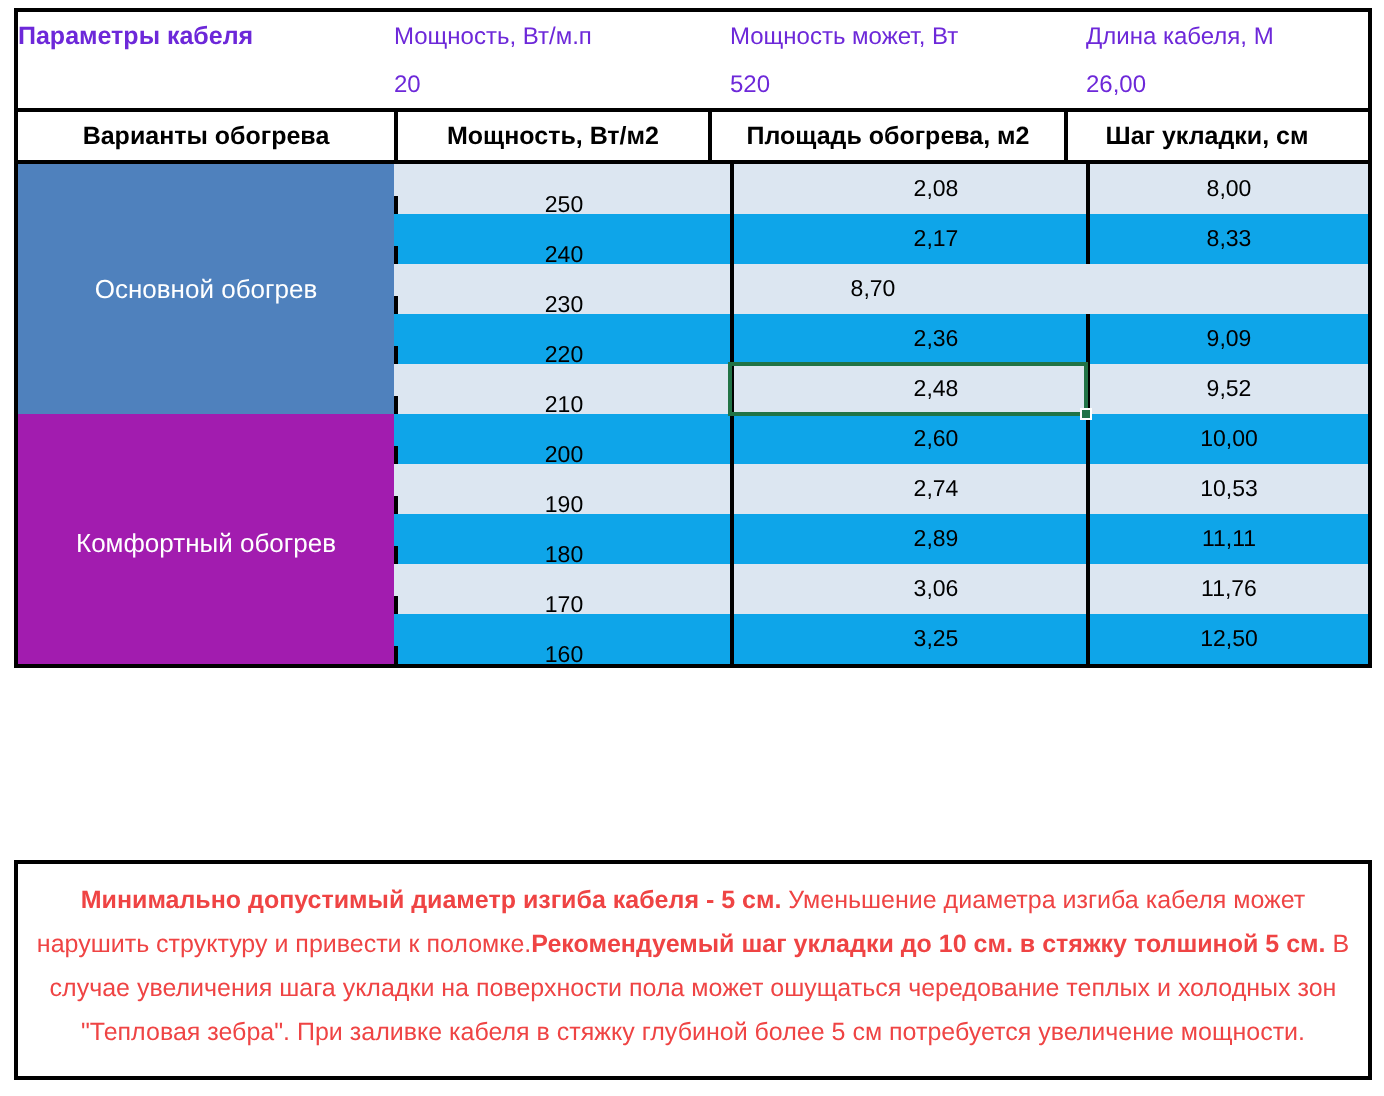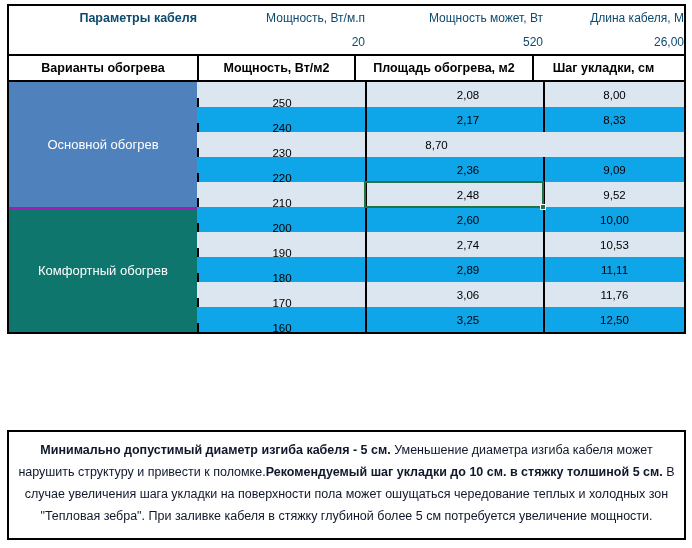--- a/index.html
+++ b/index.html
@@ -4,54 +4,54 @@
 <style>
   * { margin: 0; padding: 0; box-sizing: border-box; }
   body { background: #ffffff; font-family: "Liberation Sans", sans-serif; }
   .canvas { position: relative; width: 692px; height: 548px; background: #ffffff; overflow: hidden; }
 
   
   .cable-table { position: absolute; left: 7px; top: 4px; width: 679px; border: 2px solid #000; background: #fff; }
 
   .params-section { display: flex; flex-direction: column; }
   .params-row { display: flex; height: 24px; align-items: center; }
-  .pcell { text-align: right; font-size: 12px; color: #0c4a6e; overflow: hidden; white-space: nowrap; }
+  .pcell { text-align: left; font-size: 12px; color: #6d28d9; overflow: hidden; white-space: nowrap; }
   .pc1 { width: 188px; } .pc2 { width: 168px; } .pc3 { width: 178px; } .pc4 { width: 141px; }
   .params-title { font-weight: bold; font-size: 12.5px; }
 
   .header-row { display: flex; height: 28px; border-top: 2px solid #000; border-bottom: 2px solid #000; align-items: stretch; }
   .hcell { display: flex; align-items: center; justify-content: center; font-weight: bold; font-size: 12.5px; white-space: nowrap; overflow: hidden; }
   .hc1 { width: 188px; } .hc2 { width: 157px; border-left: 2px solid #000; }
   .hc3 { width: 178px; border-left: 2px solid #000; } .hc4 { width: 141px; border-left: 2px solid #000; }
 
   .data-area { display: flex; position: relative; }
   .group-col { width: 196px; display: flex; flex-direction: column; }
   .group-cell { height: 125px; display: flex; align-items: center; justify-content: center;
                 color: #ffffff; font-size: 13px; white-space: nowrap; overflow: hidden; }
   .group-main { background: #4F81BD; }
-  .group-comfort { background: #0f766e; border-top: 2px solid #a21caf; }
+  .group-comfort { background: #a21caf; border-top: 4px solid #a21caf; }
 
   .rows-col { display: flex; flex-direction: column; position: relative; width: 487px; }
   .data-row { display: flex; height: 25px; background: #0ea5e9; }
   .data-row.stripe { background: #DCE6F1; }
   .dcell { display: flex; align-items: center; justify-content: center; font-size: 11.5px; color: #000; }
   .dc2 { width: 168px; border-left: 2px solid #000; margin-top: 16px; }
   .dc3 { width: 178px; border-left: 2px solid #000; padding-left: 26px; }
   .dc4 { width: 141px; border-left: 2px solid #000; }
 
   
   .selection-box { position: absolute; left: 167px; top: 99px; width: 180px; height: 27px;
                    border: 2px solid #217346; pointer-events: auto; }
   .fill-handle { position: absolute; right: -4px; bottom: -4px; width: 6px; height: 6px;
                  background: #217346; border: 1px solid #ffffff; }
 
   
   .note-box { position: absolute; left: 7px; top: 430px; width: 679px; height: 110px;
               border: 2px solid #000; background: #fff; padding: 7px 8px;
-              text-align: center; font-size: 12.5px; line-height: 22px; color: #0f172a; }
+              text-align: center; font-size: 12.5px; line-height: 22px; color: #ef4444; }
   .seg-bold { font-weight: bold; }
 </style>
 </head>
 <body>
 
 <div class="canvas">
 
   <div class="cable-table">
 
     <div class="params-section">

